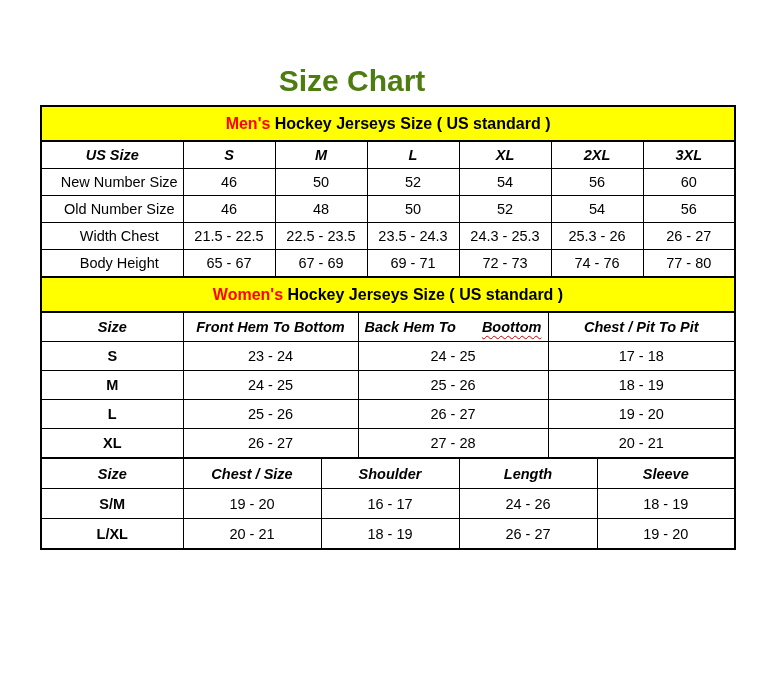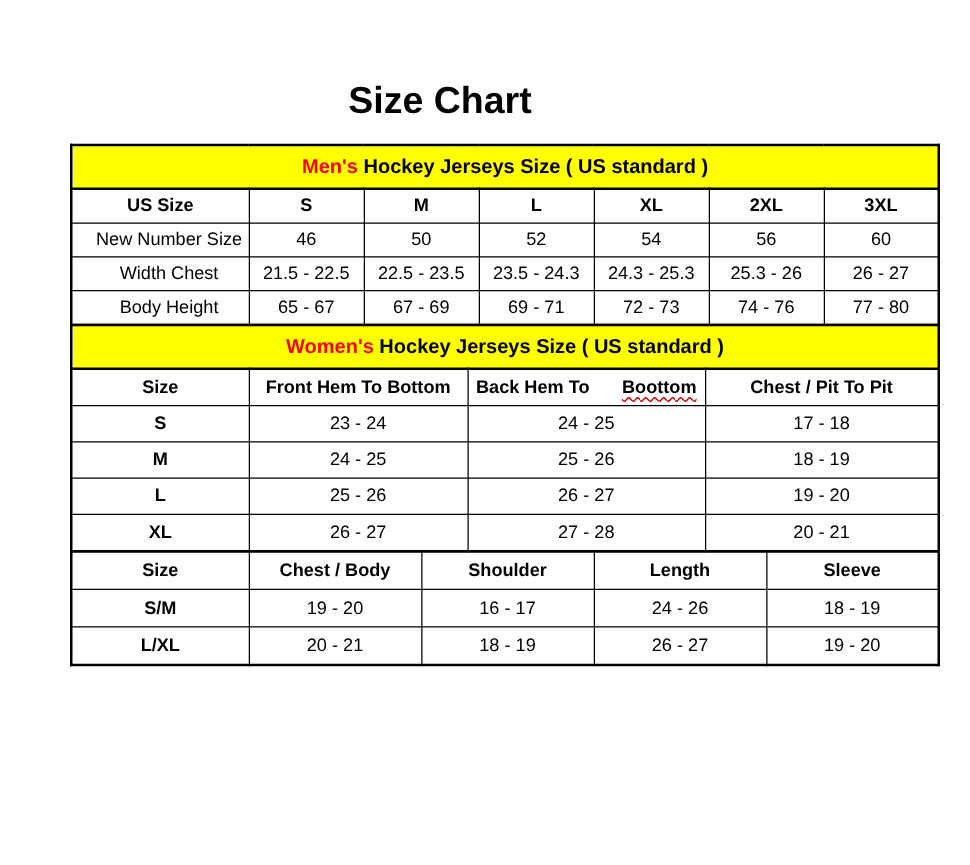--- a/index.html
+++ b/index.html
@@ -16,29 +16,28 @@
     overflow: hidden;
   }
   .page-title {
     position: absolute;
     top: 64px;
     left: 0;
     width: 704px;
     text-align: center;
     font-size: 30px;
     font-weight: bold;
-    color: #000000;
+    color: #4d7c0f;
     letter-spacing: 0px;
   }
   .tables-wrap {
     position: absolute;
-    top: 115px;
+    top: 105px;
     left: 40px;
     width: 614px;
-    margin-left: 16px;
   }
   table {
     border-collapse: collapse;
     table-layout: fixed;
     width: 694px;
     border: 2.5px solid #000;
   }
   table + table {
     margin-top: -2px;
     border-radius: 30px;
@@ -58,20 +57,21 @@
     font-size: 16px;
     font-weight: bold;
     border: 2.5px solid #000;
   }
   .band-red {
     color: #FF0000;
   }
   .hdr {
     font-weight: bold;
     height: 25px;
+    font-style: italic;
   }
   .men-table td { height: 26px; }
   .women-table td { height: 28px; }
   .youth-table td { height: 29px; }
   .rowlabel { font-weight: normal; padding-left: 16px; }
   .rowlabel-bold { font-weight: bold; }
   .squiggle {
     text-decoration: underline wavy #CC0000;
     text-decoration-thickness: 1px;
     text-decoration-skip-ink: none;
@@ -112,20 +112,29 @@
     <tr>
       <td class="rowlabel">New Number Size</td>
       <td>46</td>
       <td>50</td>
       <td>52</td>
       <td>54</td>
       <td>56</td>
       <td>60</td>
     </tr>
     <tr>
+      <td class="rowlabel">Old Number Size</td>
+      <td>46</td>
+      <td>48</td>
+      <td>50</td>
+      <td>52</td>
+      <td>54</td>
+      <td>56</td>
+    </tr>
+    <tr>
       <td class="rowlabel">Width Chest</td>
       <td>21.5 - 22.5</td>
       <td>22.5 - 23.5</td>
       <td>23.5 - 24.3</td>
       <td>24.3 - 25.3</td>
       <td>25.3 - 26</td>
       <td>26 - 27</td>
     </tr>
     <tr>
       <td class="rowlabel">Body Height</td>
@@ -187,21 +196,21 @@
     <colgroup>
       <col style="width:142px">
         <col style="width:138px">
         <col style="width:138px">
         <col style="width:138px">
         <col style="width:138px">
     </colgroup>
     <tbody>
     <tr>
       <td class="hdr">Size</td>
-      <td class="hdr">Chest / Body</td>
+      <td class="hdr">Chest / Size</td>
       <td class="hdr">Shoulder</td>
       <td class="hdr">Length</td>
       <td class="hdr">Sleeve</td>
     </tr>
     <tr>
       <td class="rowlabel-bold">S/M</td>
       <td>19 - 20</td>
       <td>16 - 17</td>
       <td>24 - 26</td>
       <td>18 - 19</td>

